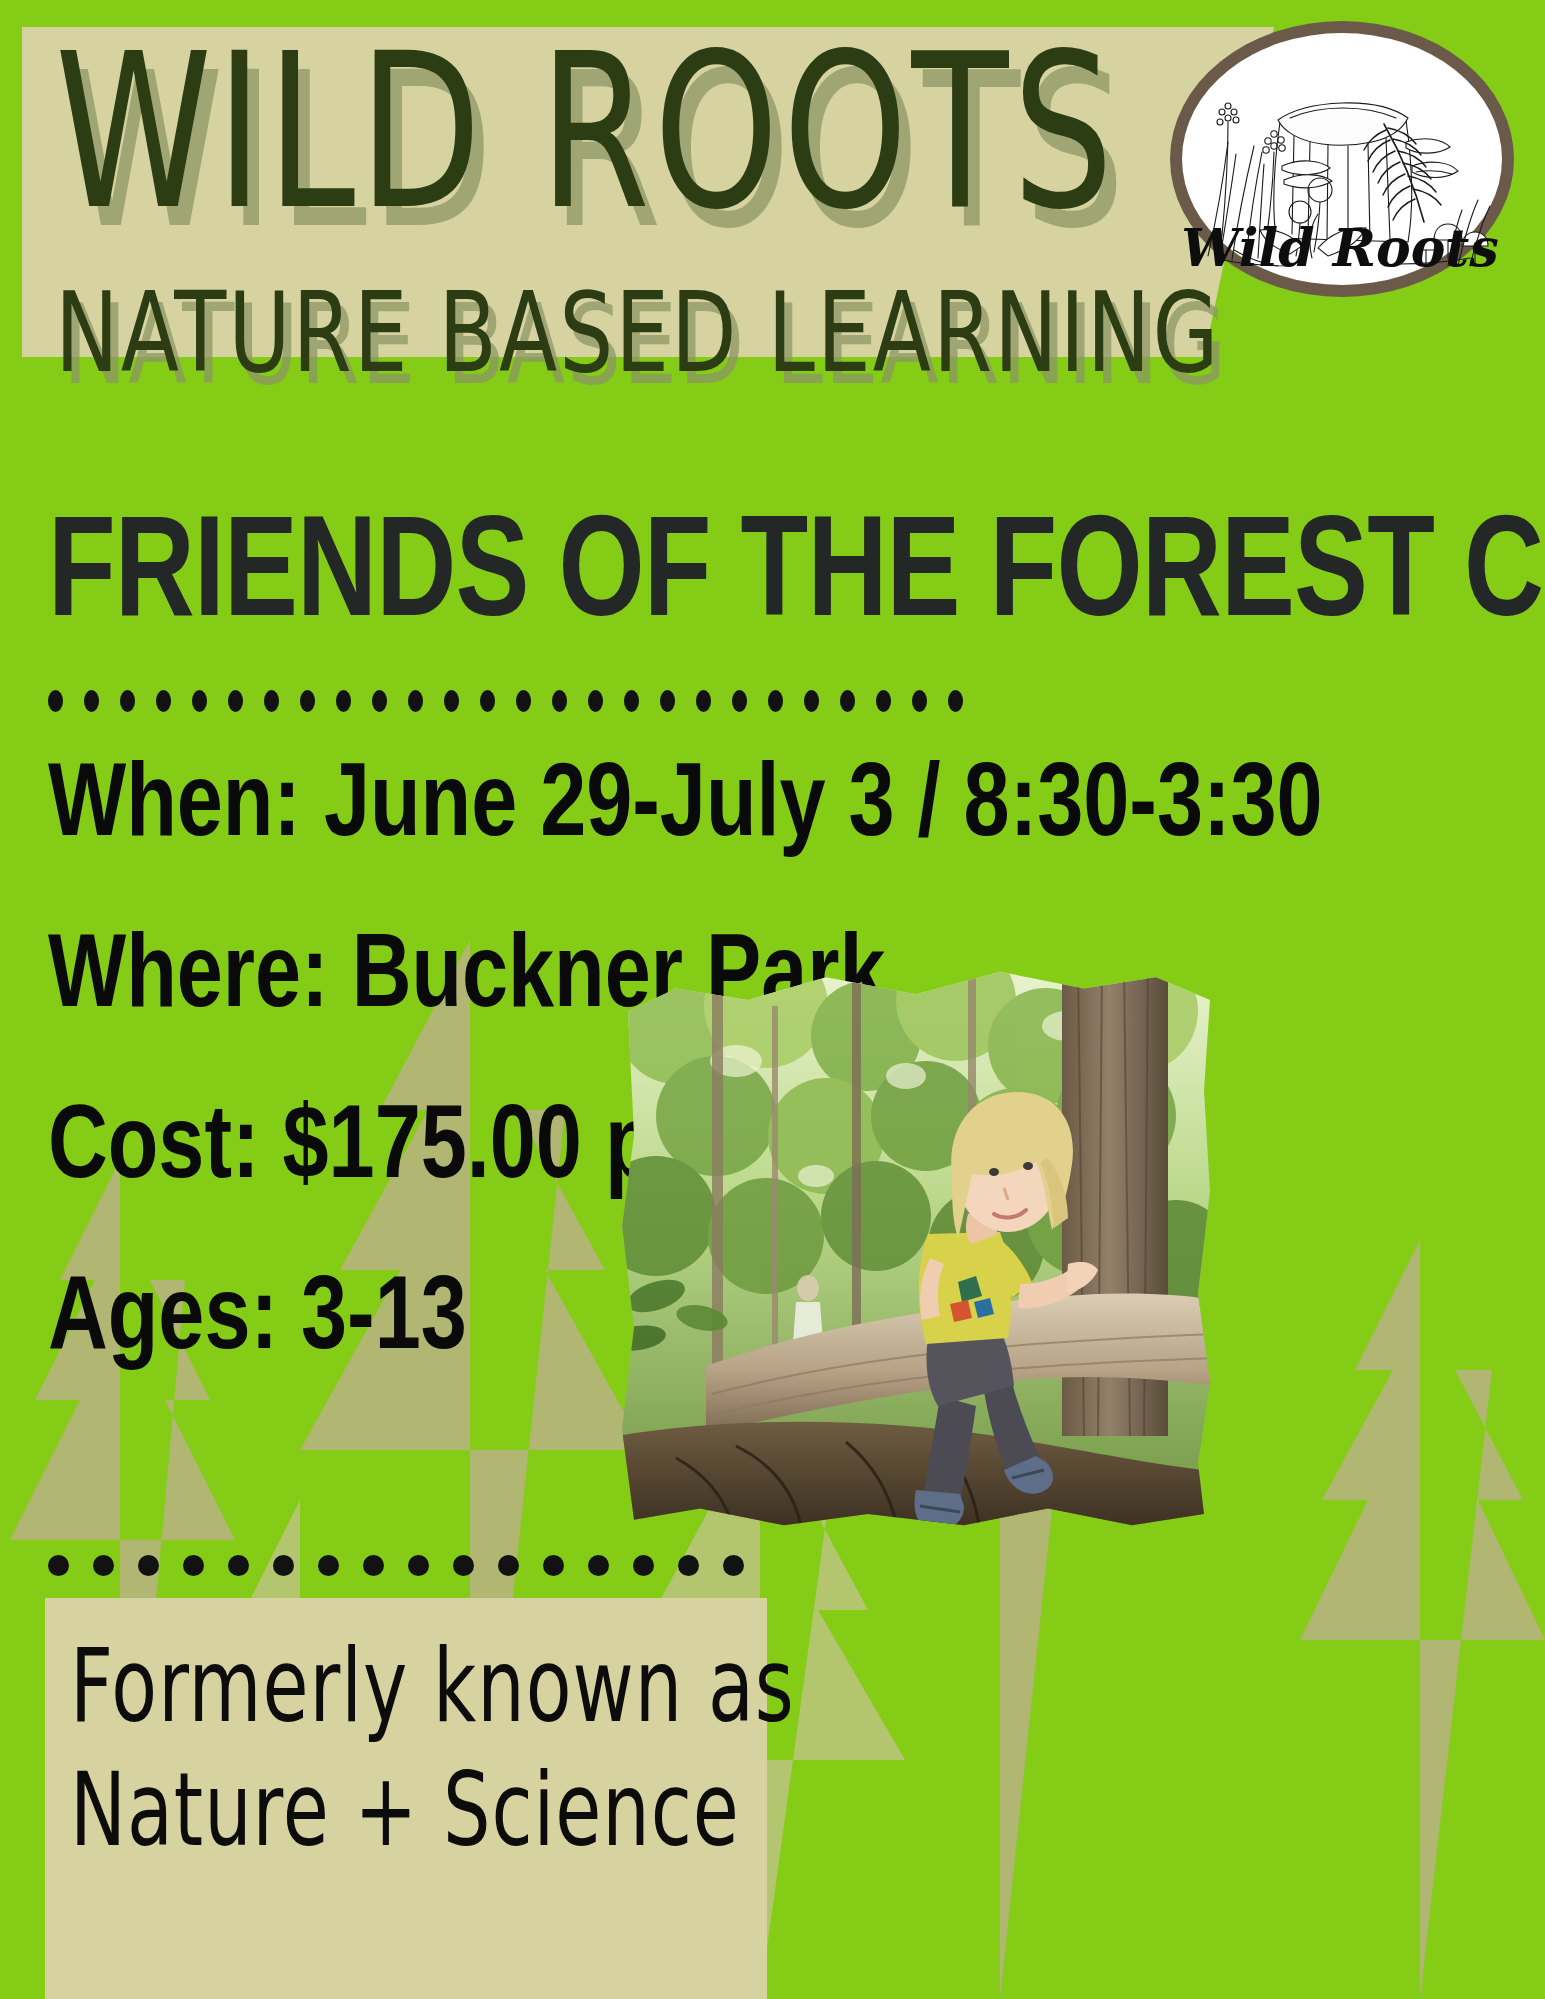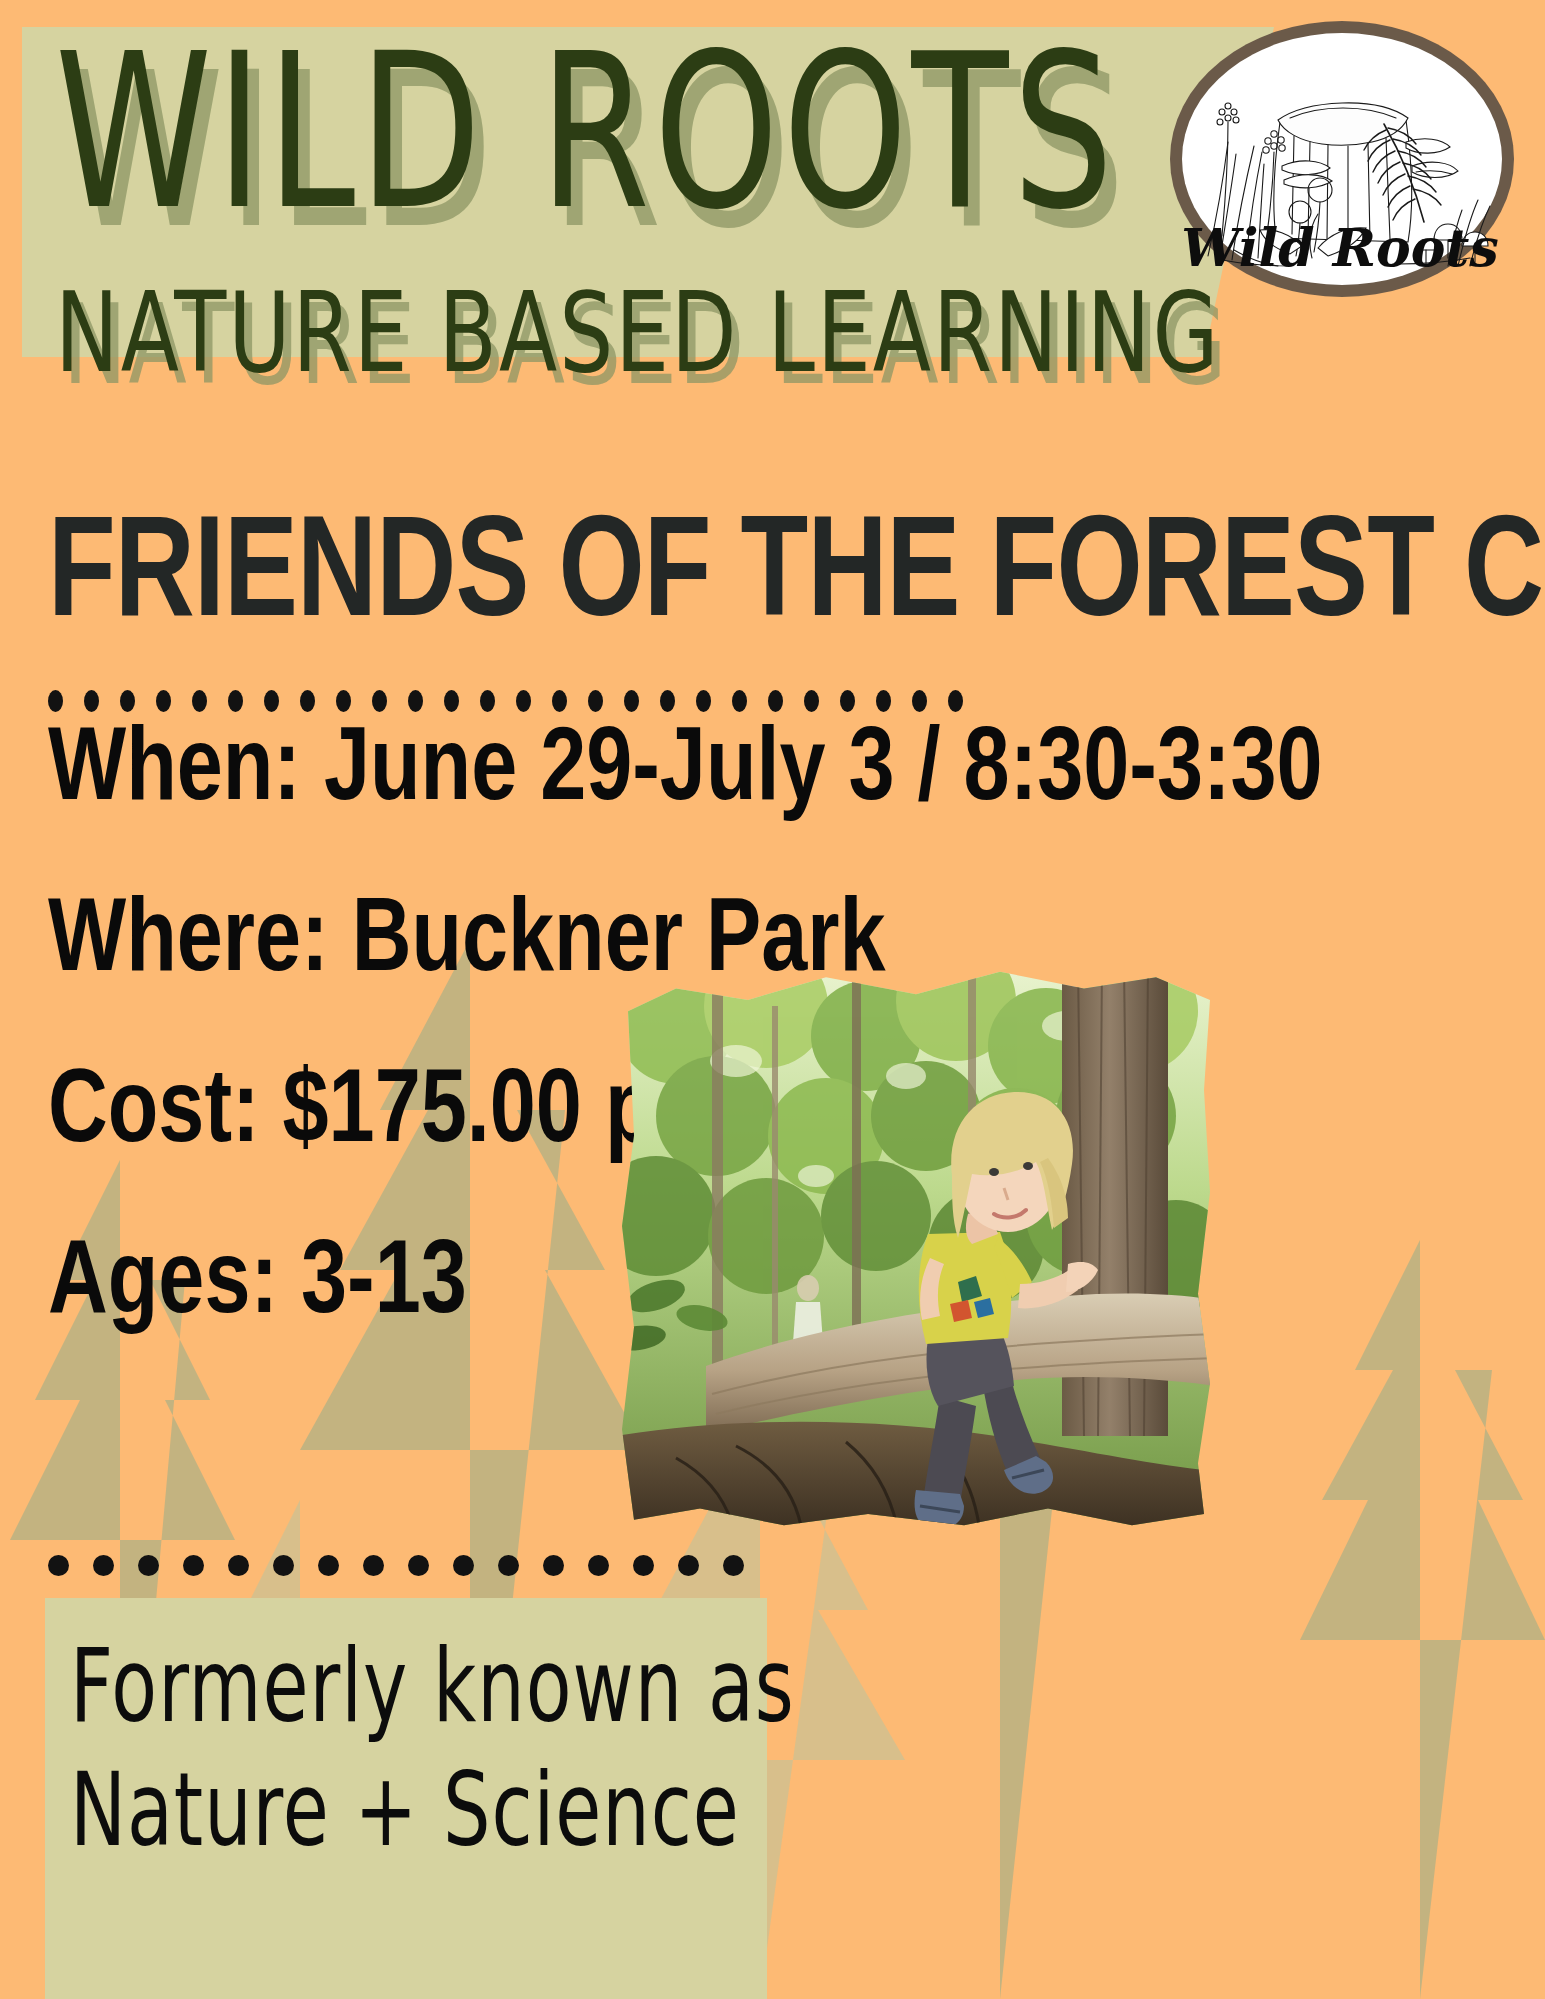--- a/index.html
+++ b/index.html
@@ -3,21 +3,21 @@
 <meta charset="utf-8">
 <style>
   html,body{margin:0;padding:0;}
   body{
     width:1545px;height:1999px;
     font-family:"Liberation Sans",sans-serif;
     background:#c2bc8e;
     overflow:hidden;
     position:relative;
   }
-  .poster{position:absolute;inset:0;background:#fdba74;overflow:hidden;text-decoration:underline;}
+  .poster{position:absolute;inset:0;background:#84cc16;overflow:hidden;text-decoration:underline;}
 
   
   .bg-trees{position:absolute;inset:0;pointer-events:none;}
 
   
   .header-band{
     position:absolute;left:22px;top:27px;width:1182px;height:330px;
     background:#d6d3a0;
   }
   .header-band-notch{
@@ -75,21 +75,21 @@
   }
   .dots-top i{display:block;width:15px;height:22px;border-radius:50%;background:#121212;}
   .dots-bottom{
     position:absolute;left:48px;top:1555px;
     display:flex;gap:24px;
   }
   .dots-bottom i{display:block;width:21px;height:21px;border-radius:50%;background:#121212;}
 
   
   .info{
-    position:absolute;left:48px;top:712px;width:1100px;
+    position:absolute;left:48px;top:748px;width:1100px;
   }
   .info-line{
     font-family:"Liberation Sans Narrow","Liberation Sans",sans-serif;
     font-weight:700;
     font-size:92px;line-height:1;
     color:#0a0a0a;
     white-space:nowrap;
     margin-bottom:79px;
     transform:scaleX(0.9) scaleY(1.12);
     transform-origin:left top;

